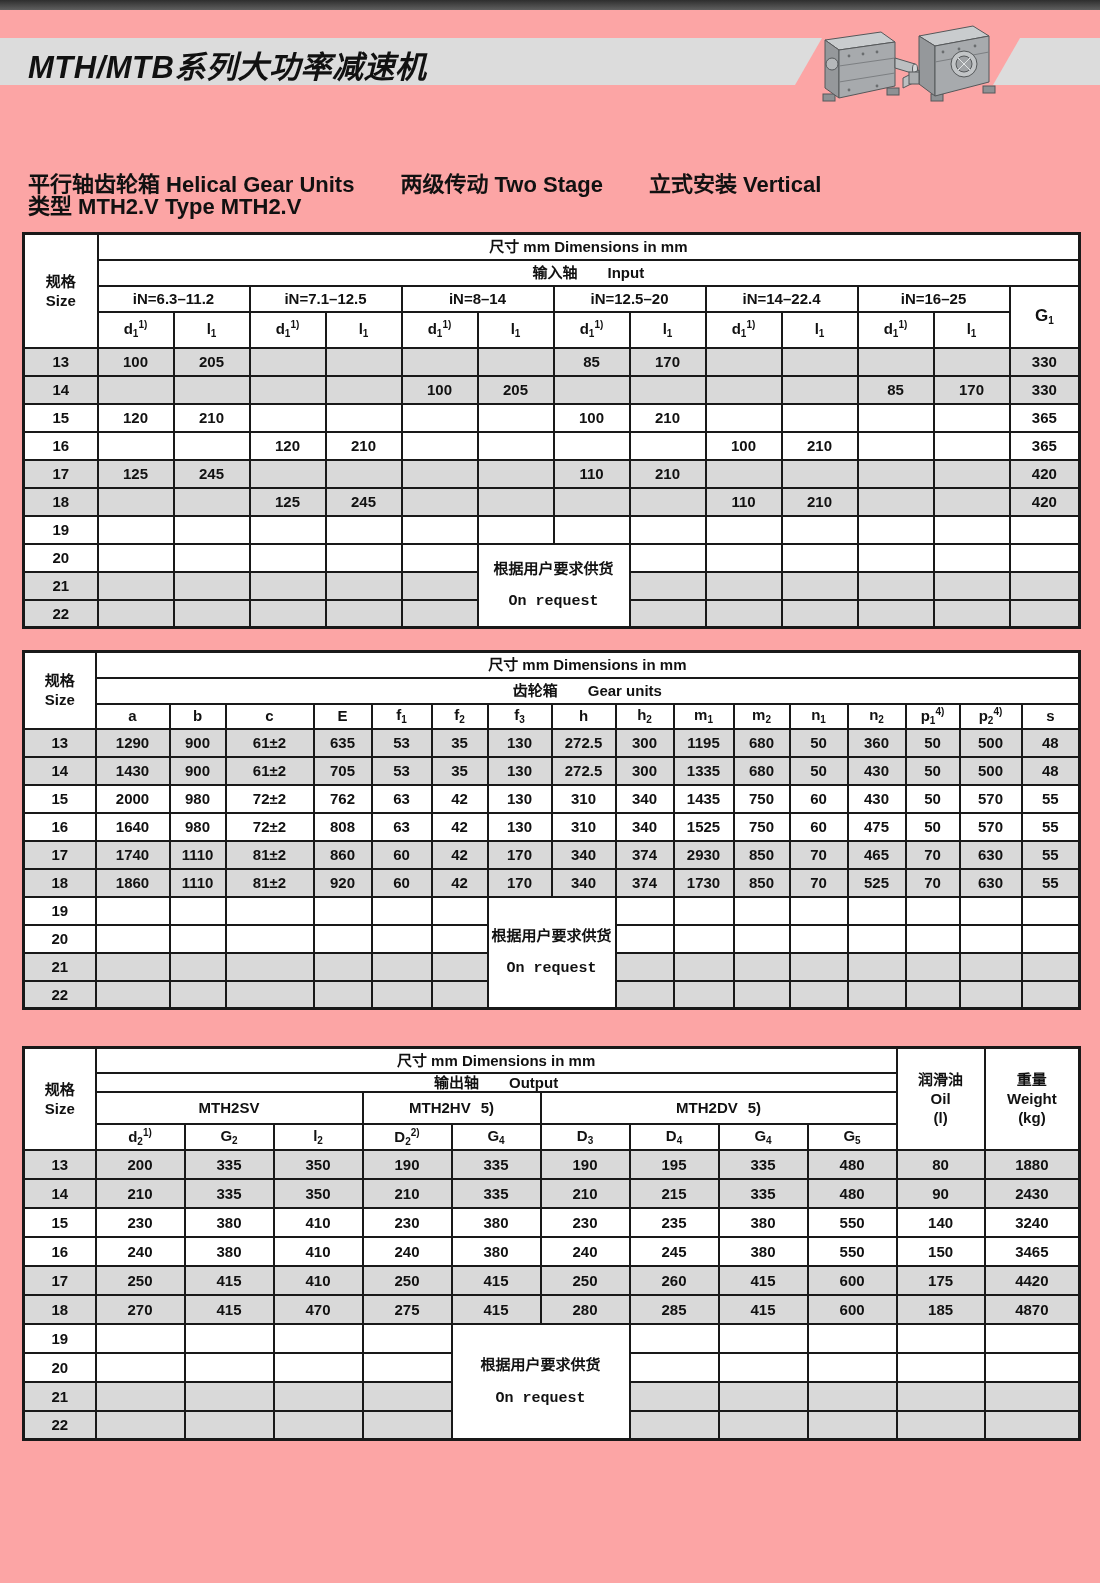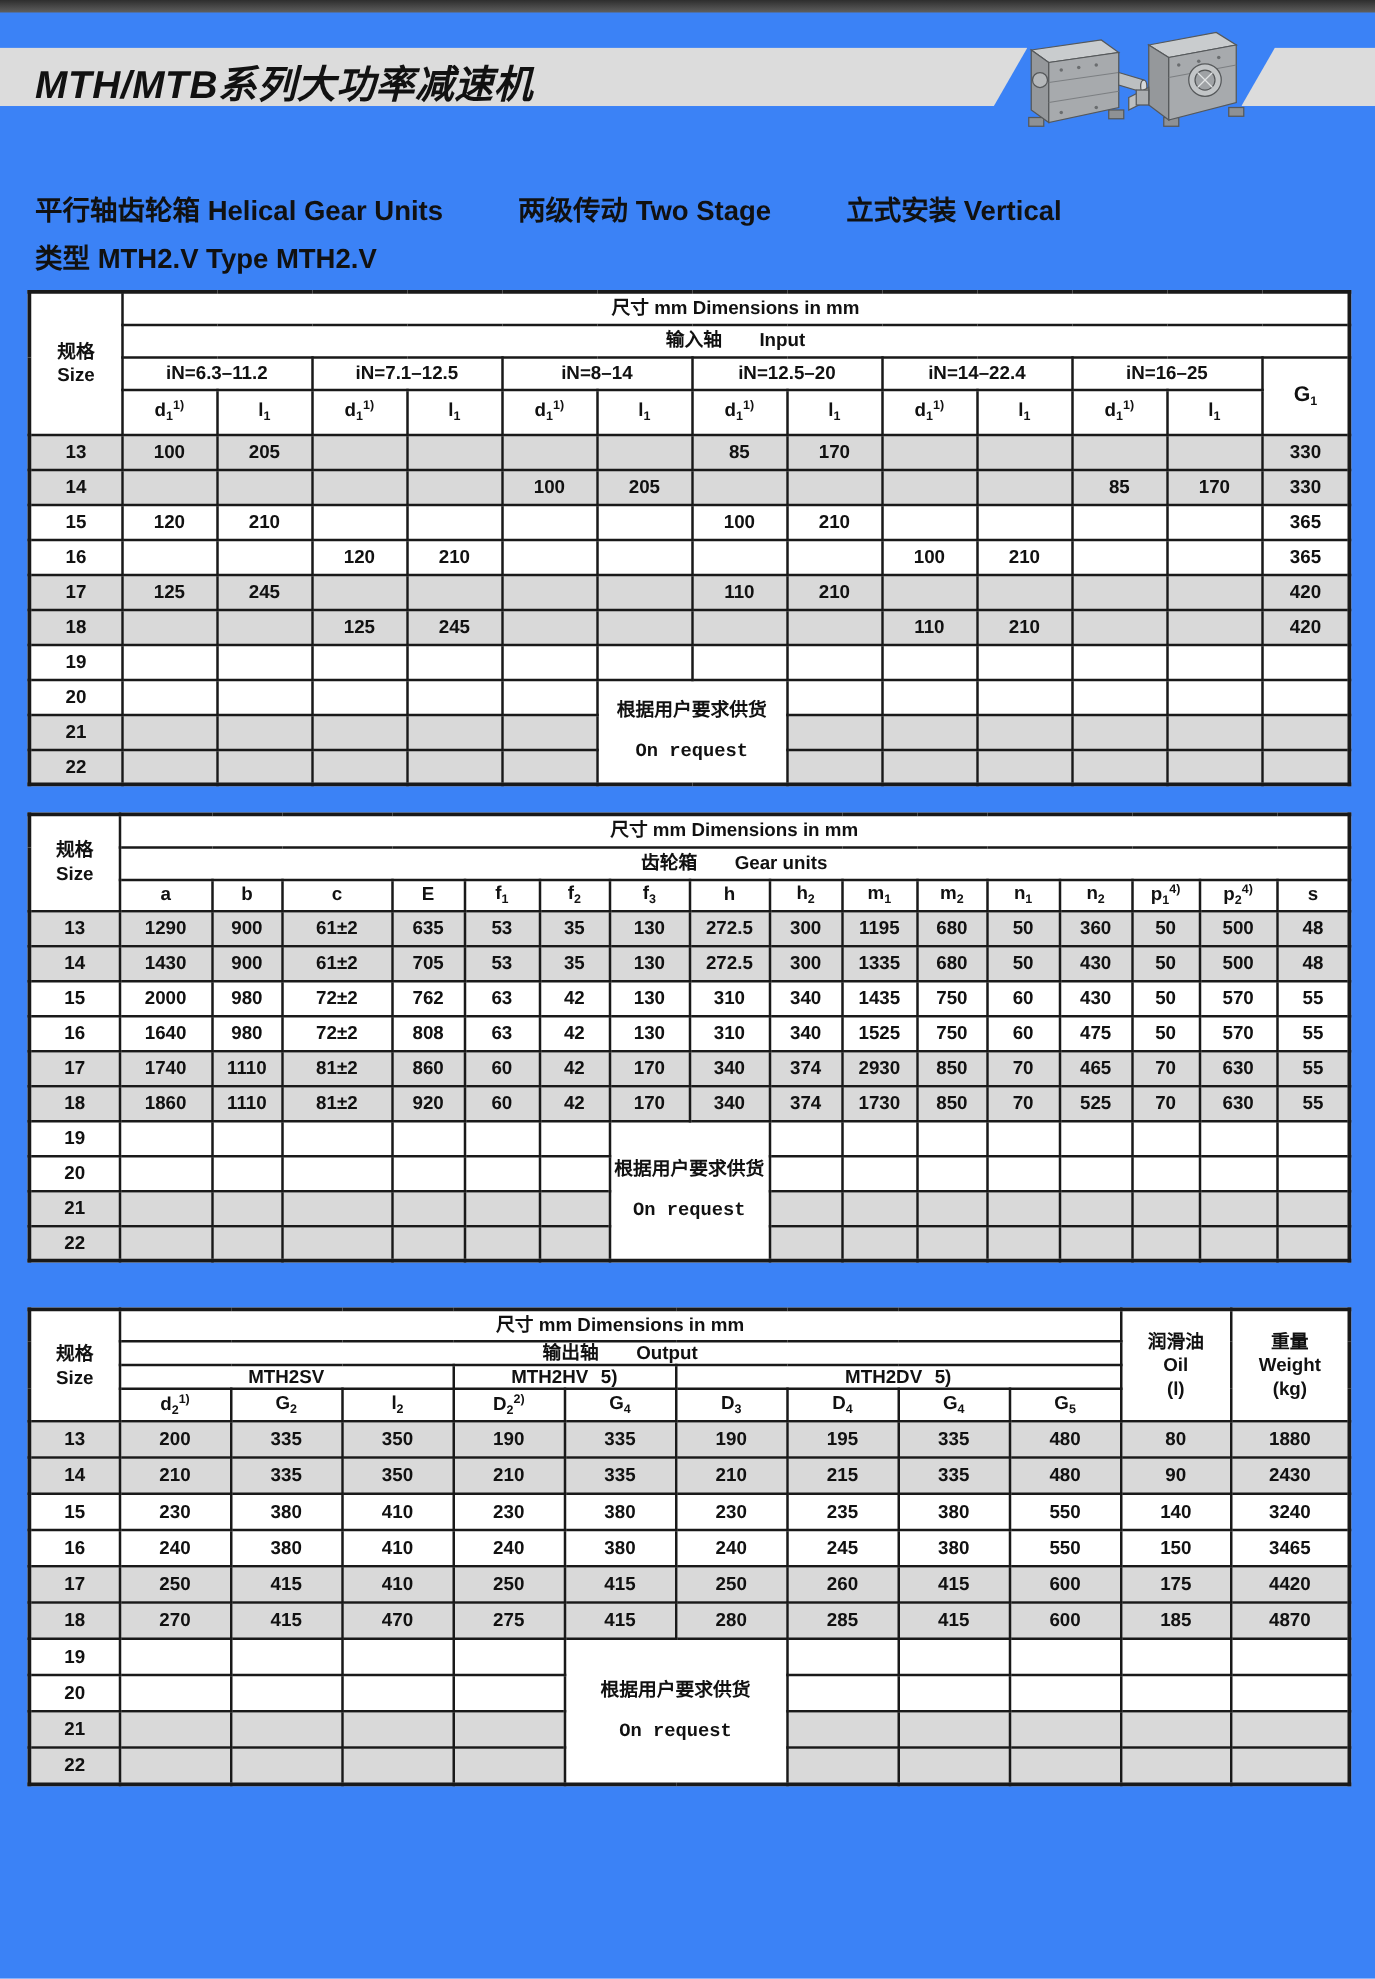--- a/index.html
+++ b/index.html
@@ -1,29 +1,29 @@
 <!DOCTYPE html>
 <html lang="zh-CN"><head>
 <meta charset="utf-8">
 <style>
   html,body{margin:0;padding:0;background:#ffffff;}
-  .page{position:relative;width:1100px;height:1583px;background:#3b82f6;overflow:hidden;
+  .page{position:relative;width:1100px;height:1583px;background:#fca5a5;overflow:hidden;
         font-family:"Liberation Sans","DejaVu Sans",sans-serif;color:#111;}
   .top-bar{position:absolute;left:0;top:0;width:1100px;height:10px;
            background:linear-gradient(to bottom,#2e2e2e,#5f5f5f);}
   .band{position:absolute;left:0;top:38px;width:822px;height:47px;background:#dcdcdc;
         clip-path:polygon(0 0,100% 0,calc(100% - 27px) 100%,0 100%);}
   .band-right{position:absolute;left:993px;top:38px;width:107px;height:47px;background:#dcdcdc;
         clip-path:polygon(27px 0,100% 0,100% 100%,0 100%);}
   .page-title{position:absolute;left:28px;top:42px;font-style:italic;font-weight:700;
         font-size:31px;letter-spacing:.5px;white-space:nowrap;}
   .gear-photos{position:absolute;left:803px;top:2px;width:212px;height:112px;}
   .sub-line{position:absolute;left:28px;display:flex;white-space:nowrap;
         font-weight:700;font-size:22px;}
-  .sub-line.l1{top:150px;gap:60px;text-align:right;}
+  .sub-line.l1{top:166px;gap:46px;text-align:right;}
   .sub-line.l2{top:188px;gap:54px;}
 
   .t-wrap{position:absolute;left:22px;}
   .t-wrap.t1{top:232px;} .t-wrap.t2{top:650px;} .t-wrap.t3{top:1046px;}
 
   table.dim-table{border-collapse:collapse;table-layout:fixed;width:1056px;
         border:3px solid #191919;background:#fff;}
   .dim-table th,.dim-table td{border:2px solid #191919;padding:0;text-align:center;
         vertical-align:middle;font-size:15px;overflow:hidden;line-height:1.15;}
   .dim-table th{background:#fff;font-weight:700;}
@@ -595,21 +595,21 @@
               <div class="stack">
                 <div>重量</div>
                 <div>Weight</div>
                 <div>(kg)</div>
               </div>
             </th>
           </tr>
           <tr style="height: 16px;">
             <th class="sec-th" colspan="9"><span>输出轴</span><span class="en">Output</span></th>
           </tr>
-          <tr style="height: 19px;">
+          <tr style="height: 32px;">
             <th colspan="3">MTH2SV</th>
             <th colspan="2">MTH2HV<span class="grp-note">5)</span></th>
             <th colspan="4">MTH2DV<span class="grp-note">5)</span></th>
           </tr>
           <tr style="height: 26px;">
             <th>d<span class="sb">2</span><span class="sp">1)</span></th>
             <th>G<span class="sb">2</span></th>
             <th>l<span class="sb">2</span></th>
             <th>D<span class="sb">2</span><span class="sp">2)</span></th>
             <th>G<span class="sb">4</span></th>

